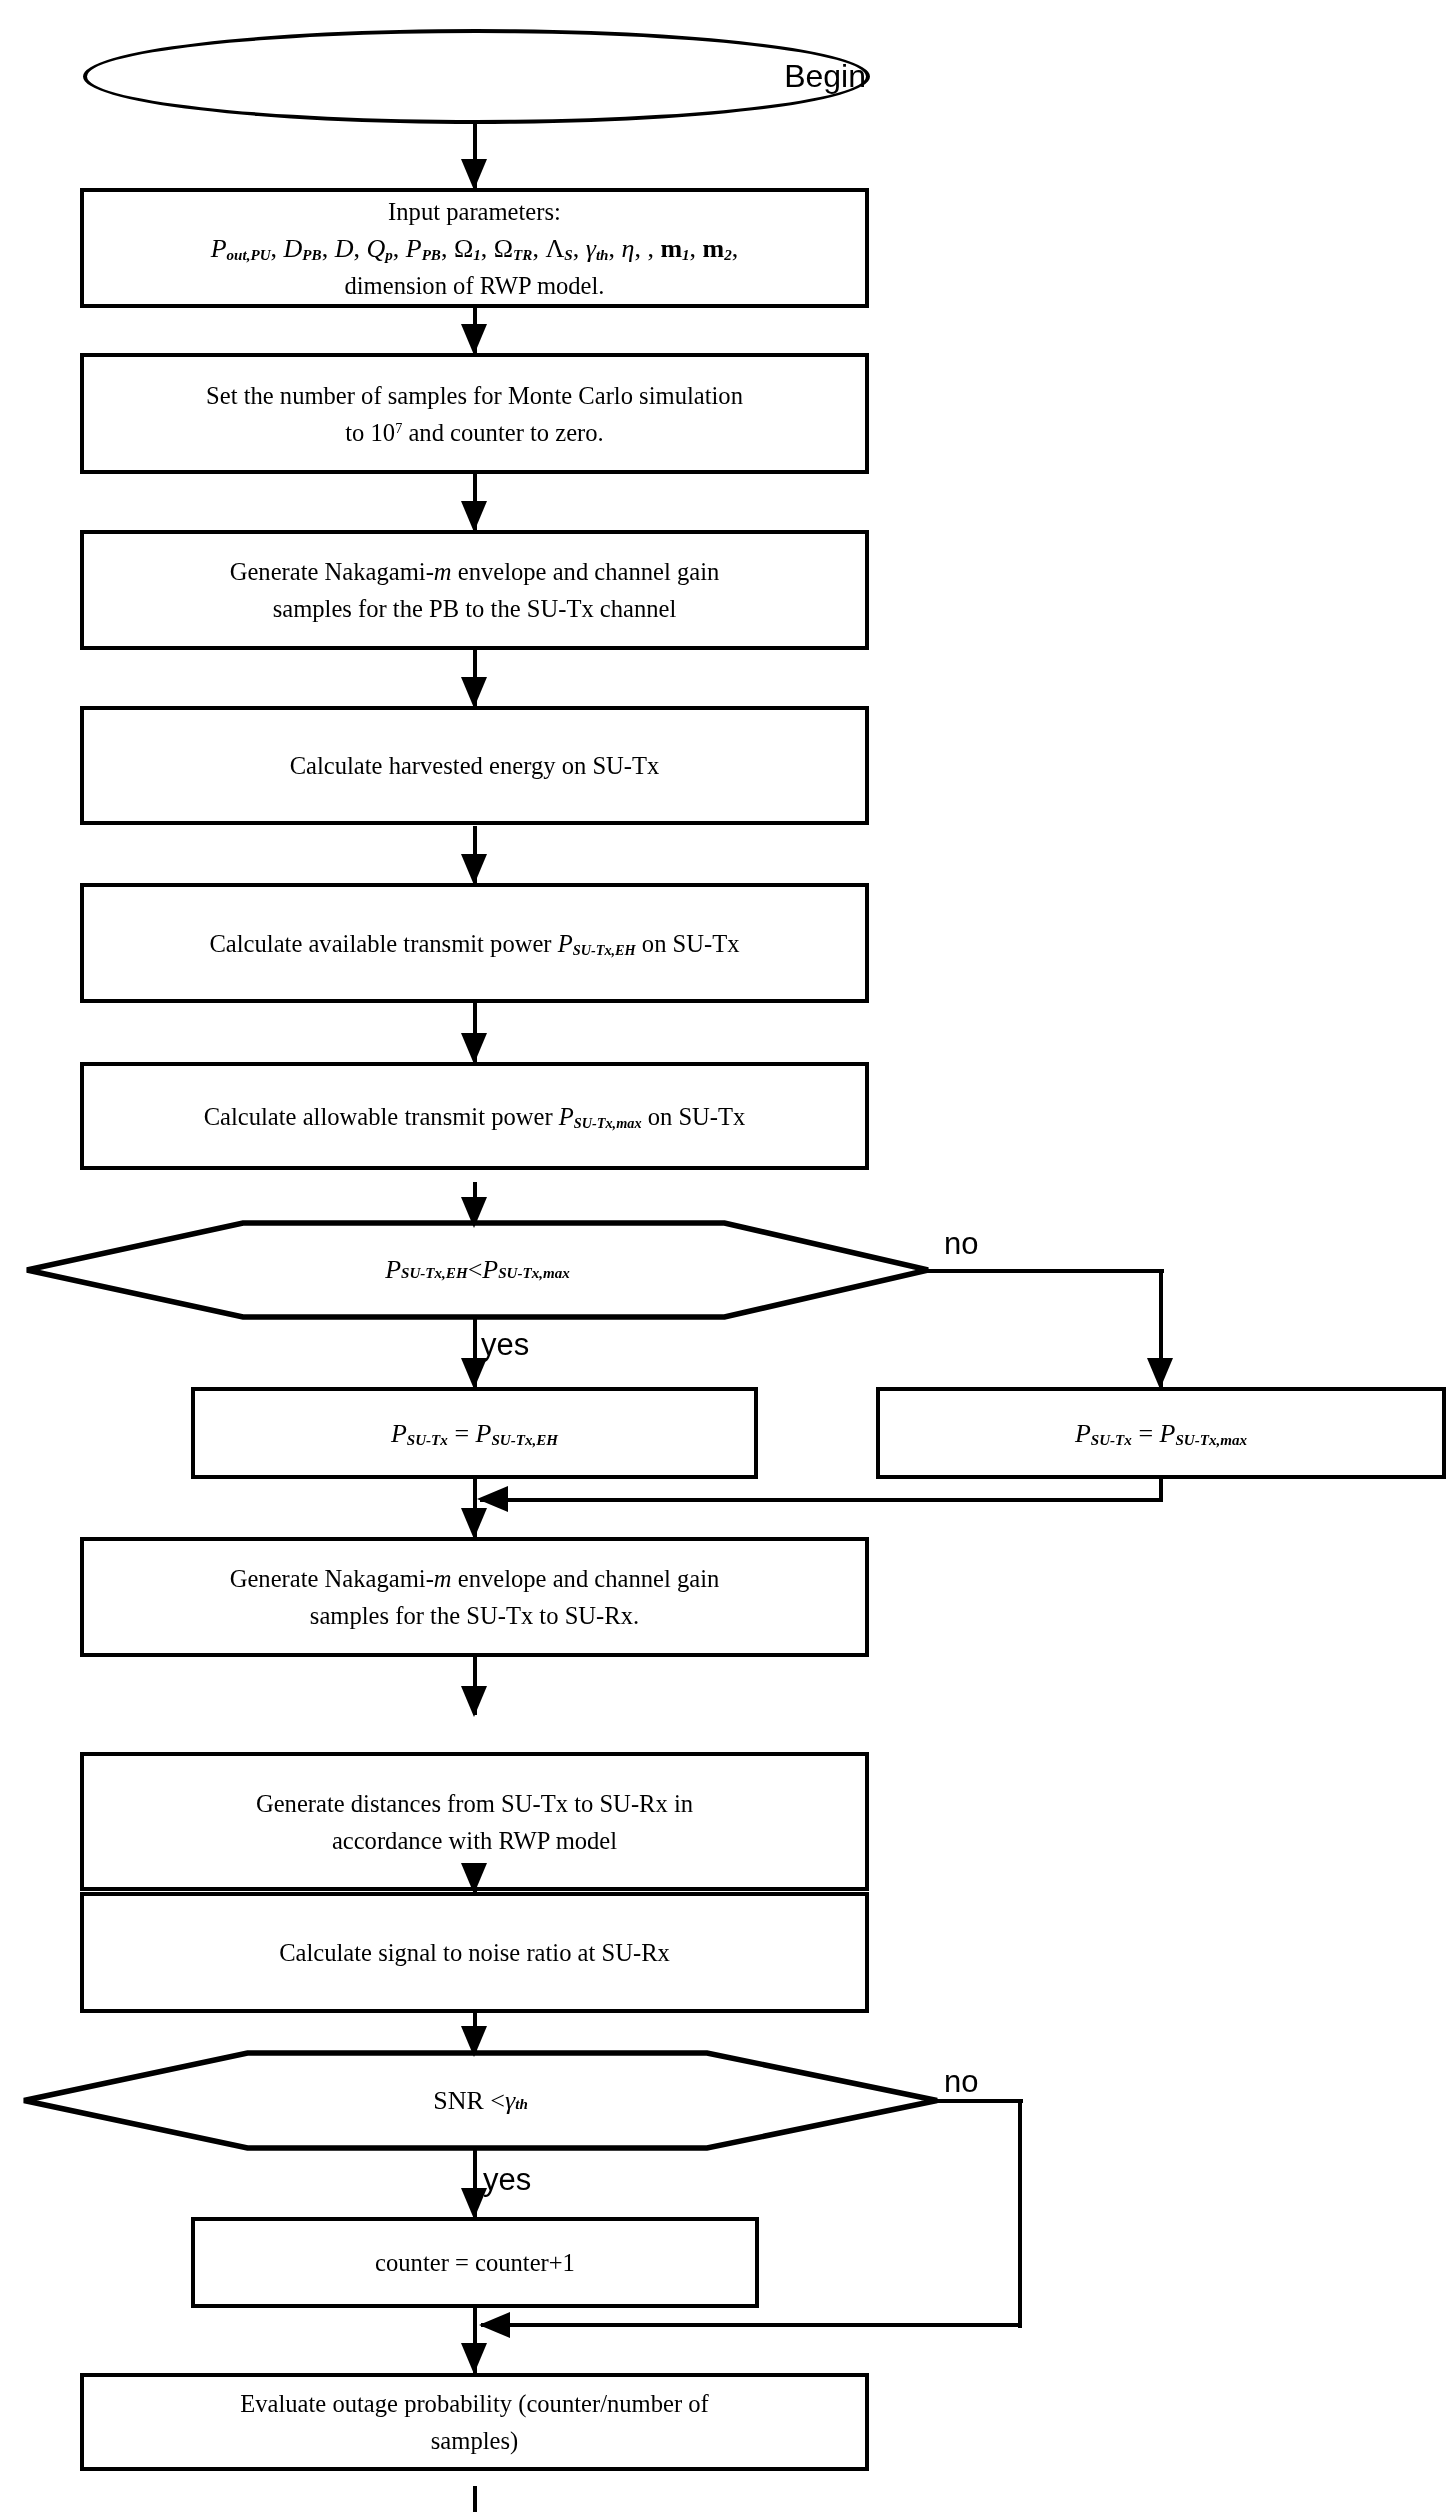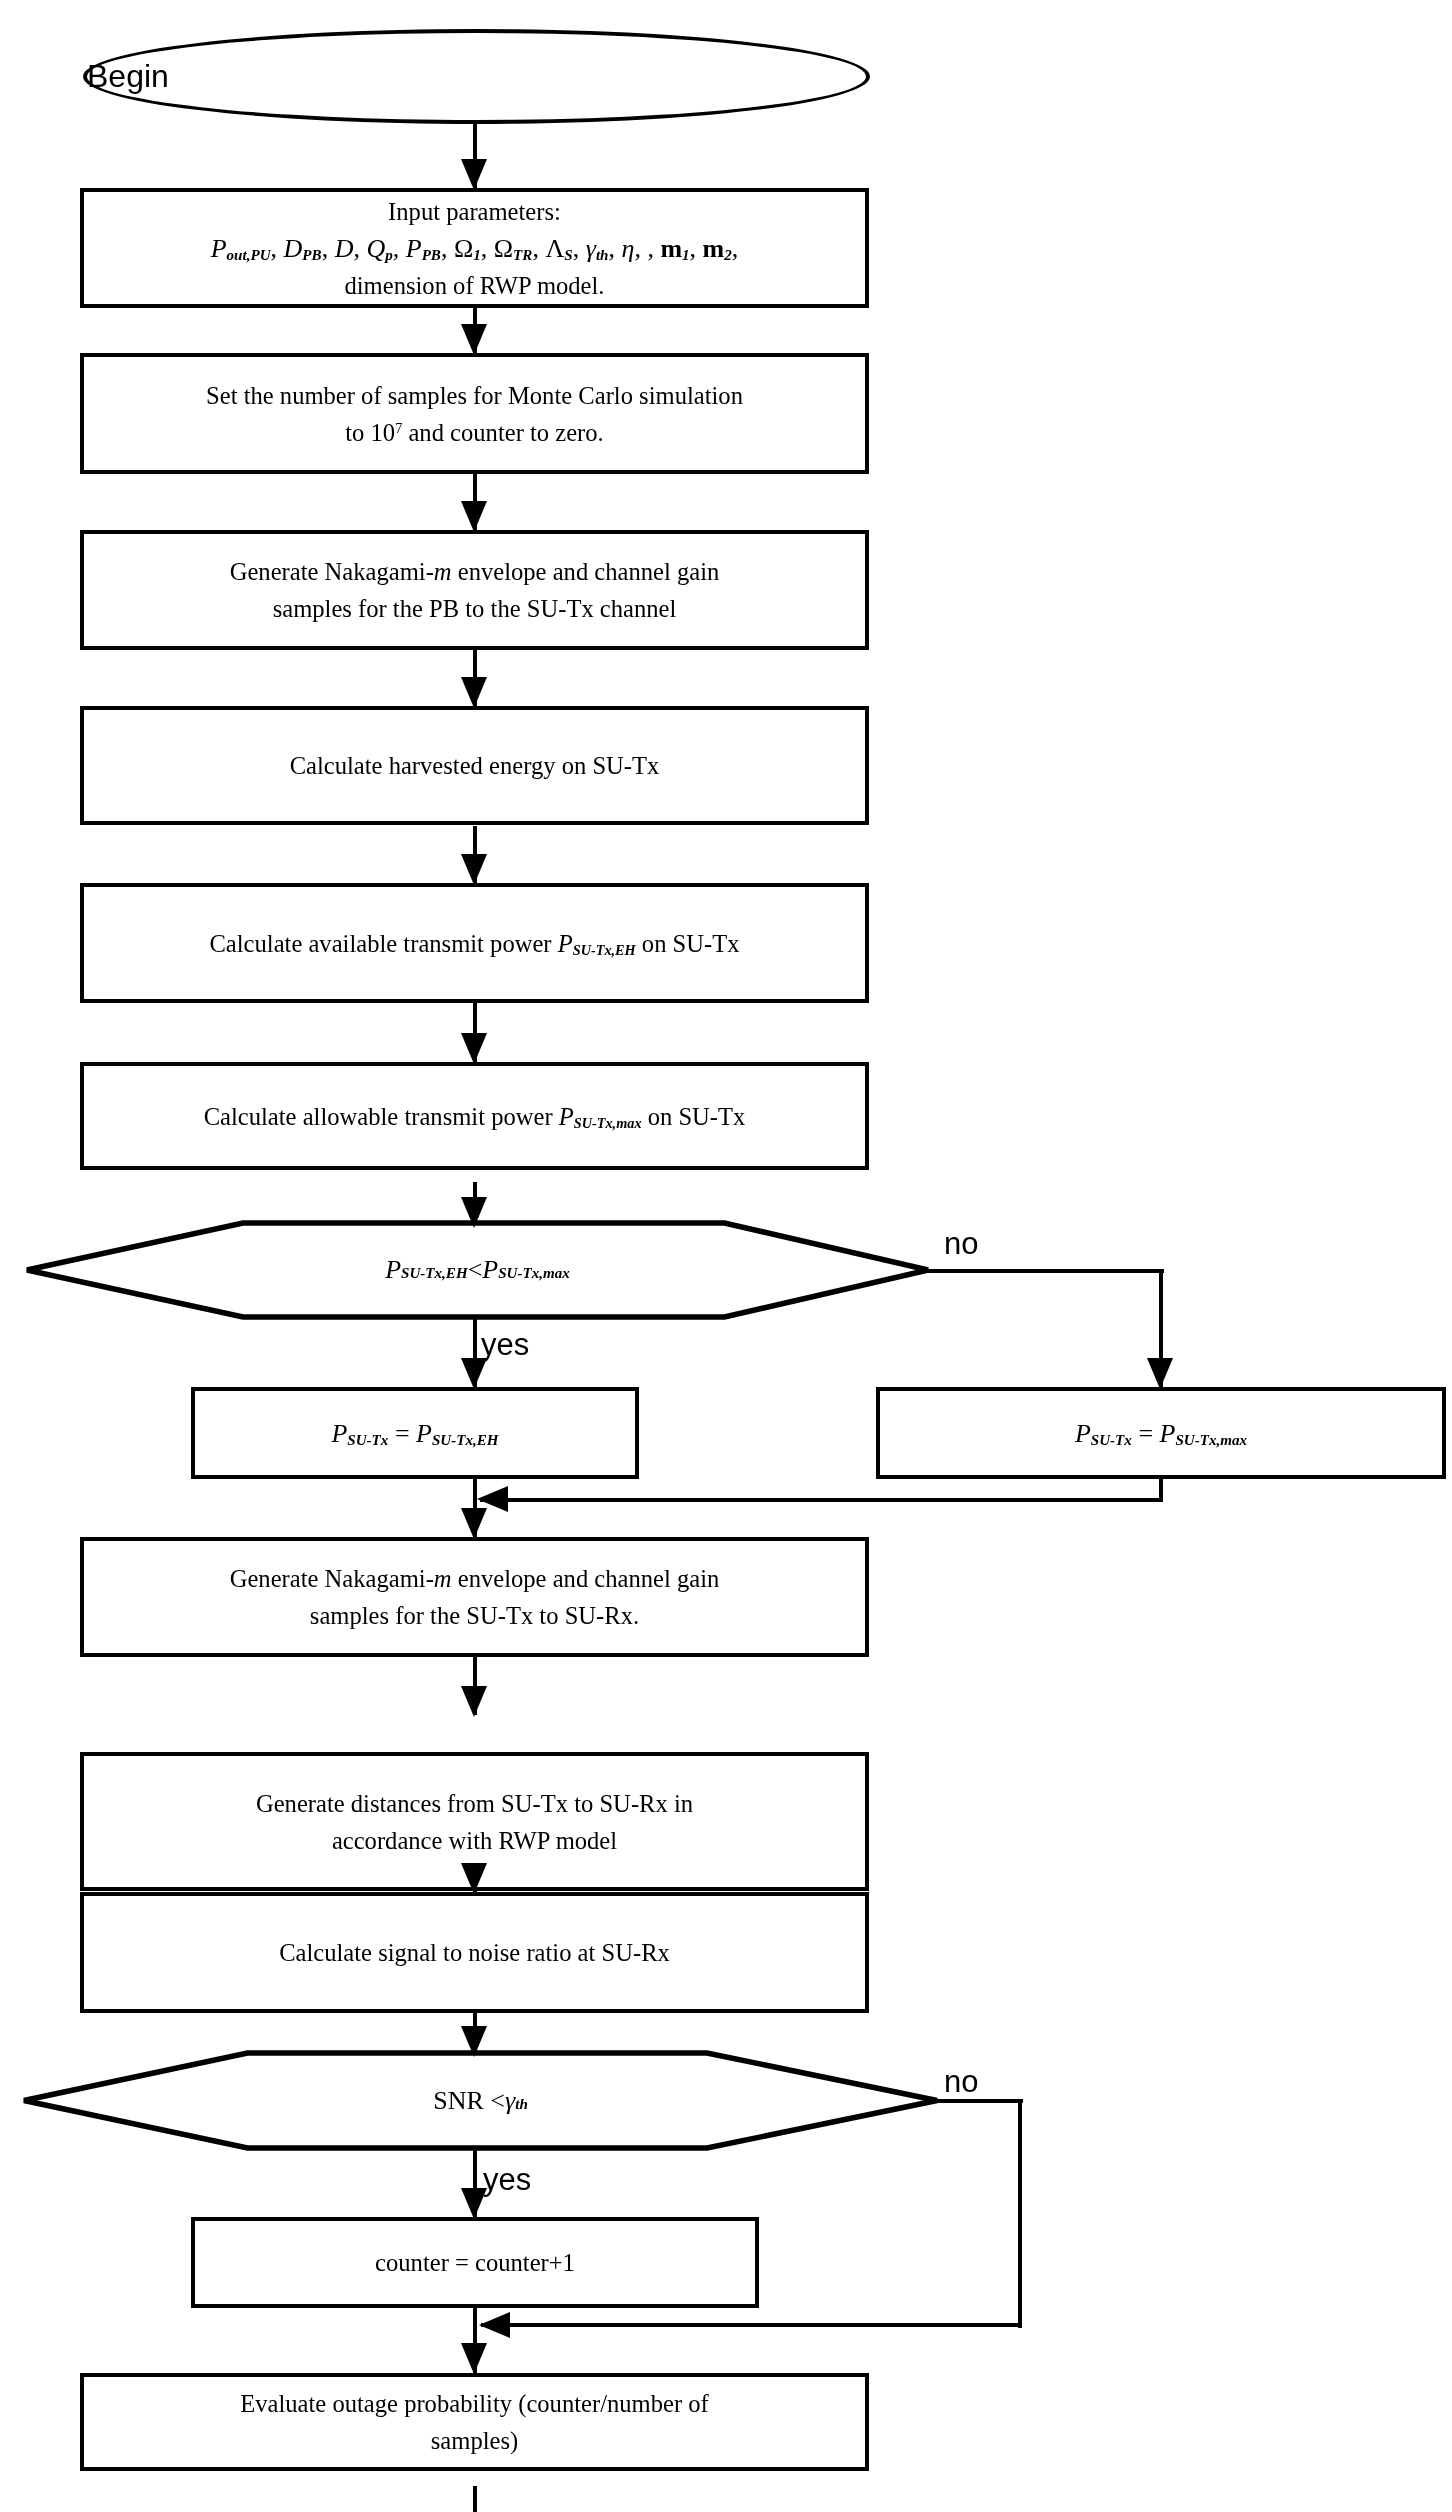--- a/index.html
+++ b/index.html
@@ -4,21 +4,21 @@
 <style>
   html,body{margin:0;padding:0;background:#fff;}
   #canvas{position:relative;width:1453px;height:2820px;background:#ffffff;color:#000;
           font-family:"Liberation Serif",serif;overflow:hidden;}
   .l{position:absolute;background:#000;z-index:1;}
   .node{position:absolute;left:80px;width:789px;box-sizing:border-box;border:4px solid #000;
         background:#fff;display:flex;flex-direction:column;align-items:center;justify-content:center;
         text-align:center;font-size:24.6px;line-height:37px;padding:0 30px;z-index:2;}
   .row{display:block;width:100%;}
   .terminator{position:absolute;box-sizing:border-box;border:4.5px solid #000;border-radius:50%;
-        background:#fff;display:flex;align-items:center;justify-content:flex-start;z-index:2;
+        background:#fff;display:flex;align-items:center;justify-content:flex-end;z-index:2;
         font-family:"Liberation Sans",sans-serif;font-size:32px;}
   .hex{position:absolute;z-index:2;}
   .hexlabel{position:absolute;display:flex;align-items:center;justify-content:center;
         text-align:center;z-index:3;font-size:26px;}
   .math{font-size:26px;}
   .params{white-space:nowrap;font-size:26px;}
   sub{font-size:0.58em;font-style:italic;line-height:0;position:relative;top:0.22em;vertical-align:baseline;font-weight:bold;}
   sup{font-size:0.58em;line-height:0;position:relative;top:-0.5em;vertical-align:baseline;}
   .it{font-style:italic;}
   .b{font-weight:bold;}
@@ -95,21 +95,21 @@
     <polygon points="6,100 438,6 1401,6 1808,100 1401,194 438,194" fill="#ffffff" stroke="#000000" stroke-width="11"></polygon>
   </svg>
   <div class="hexlabel math" style="left:22px;top:1220px;width:911px;height:100px">
       <span class="it">P</span>
       <sub>SU-Tx,EH</sub>
       <span> &lt; </span>
       <span class="it">P</span>
       <sub>SU-Tx,max</sub>
     </div>
 
-  <div class="node math" style="left:191px;top:1387px;width:448px;height:92px;padding:0 10px">
+  <div class="node math" style="left:191px;top:1387px;width:567px;height:92px;padding:0 10px">
     <span class="row"><span class="it">P</span><sub>SU-Tx</sub><span> = </span><span class="it">P</span><sub>SU-Tx,EH</sub></span>
   </div>
   <div class="node math" style="left:876px;top:1387px;width:570px;height:92px;padding:0 10px">
     <span class="row"><span class="it">P</span><sub>SU-Tx</sub><span> = </span><span class="it">P</span><sub>SU-Tx,max</sub></span>
   </div>
 
   <div class="node" style="top:1537px;height:120px">
     <span class="row"><span>Generate Nakagami-</span><span class="it">m</span><span> envelope and channel gain</span></span>
     <span class="row">samples for the SU-Tx to SU-Rx.</span>
   </div>

